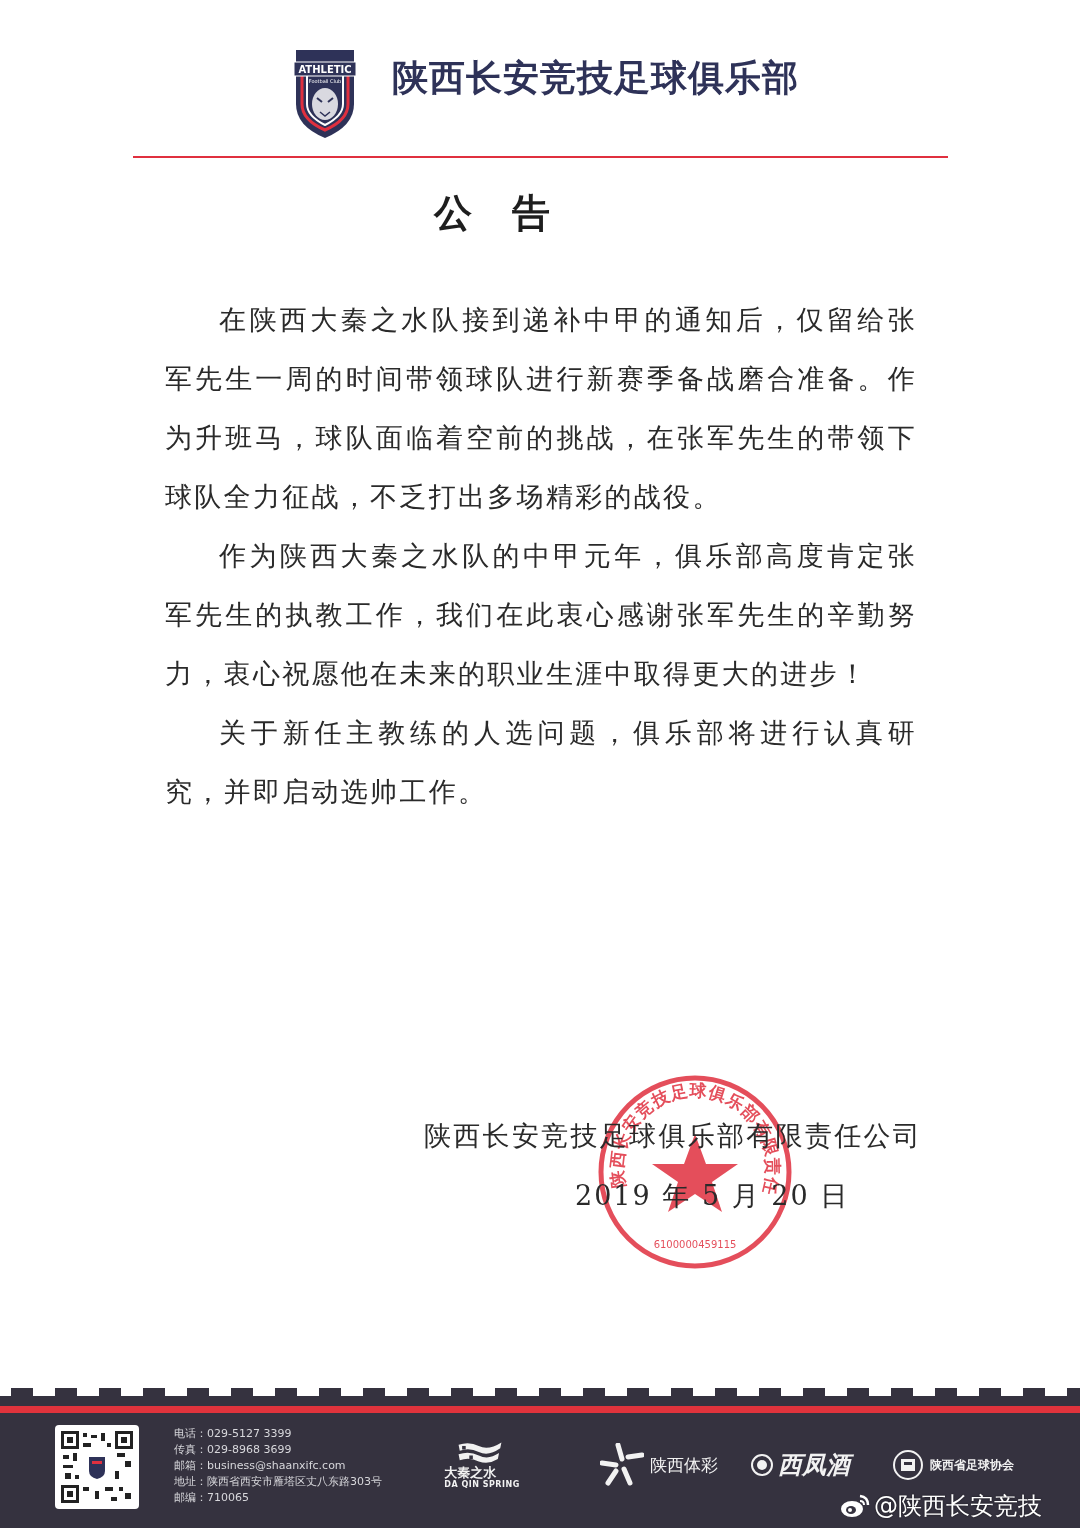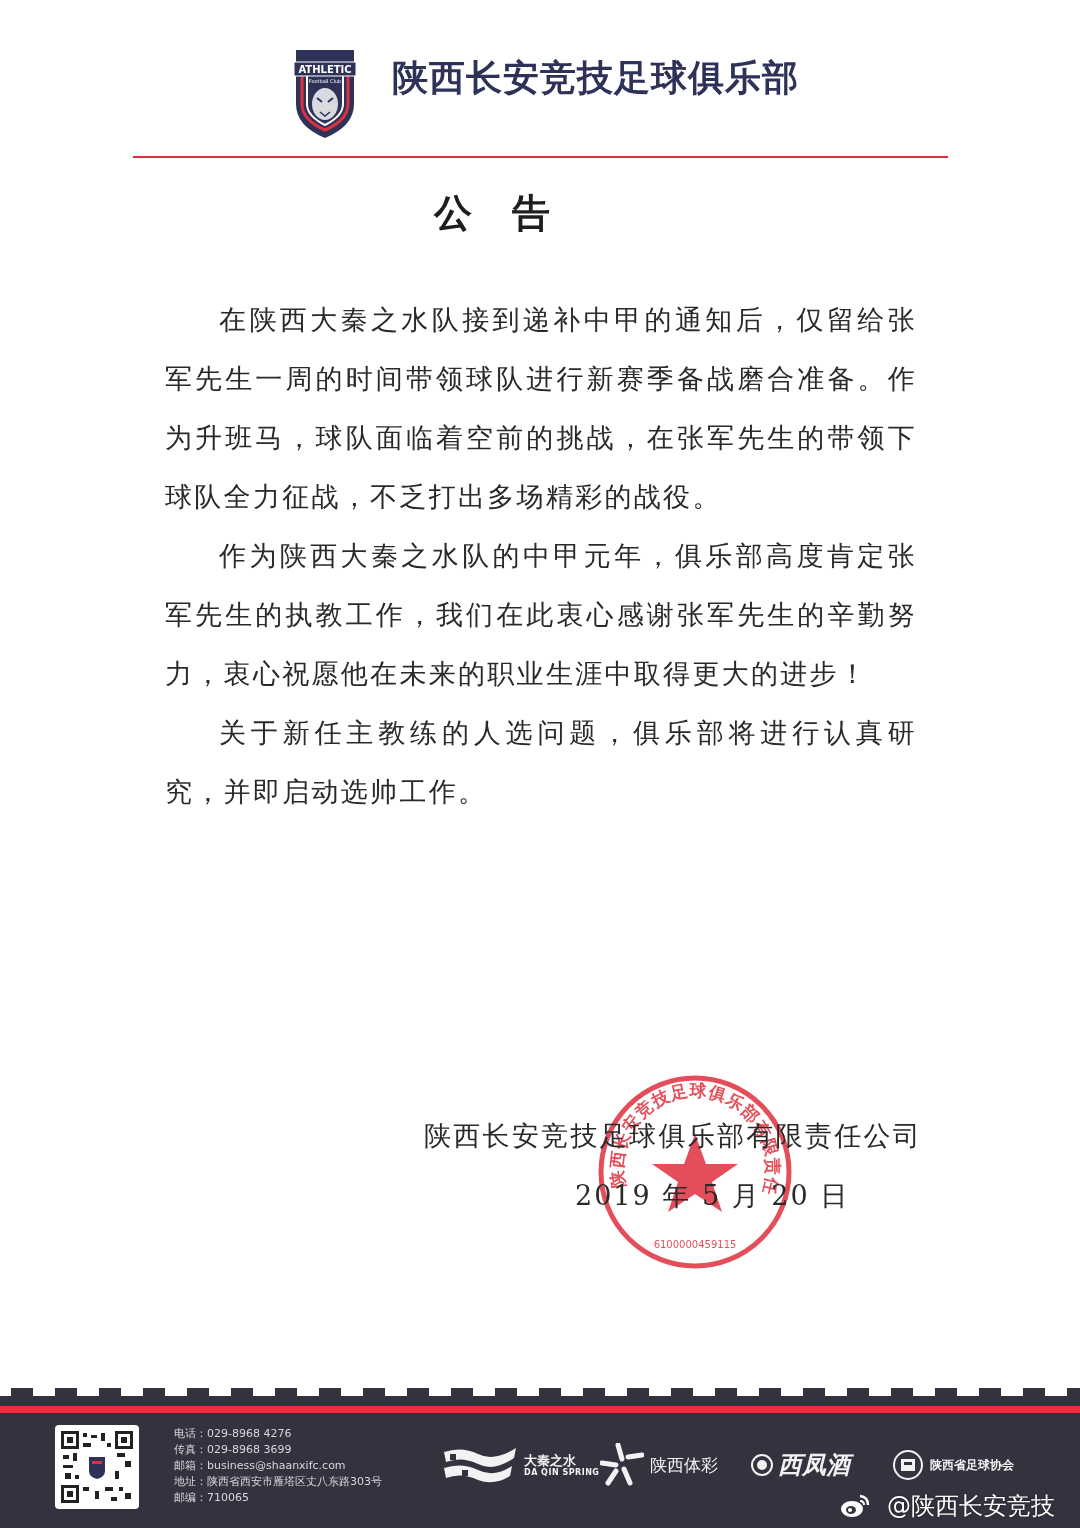--- a/index.html
+++ b/index.html
@@ -27,27 +27,27 @@
 
   
   .footer { position: absolute; left: 0; top: 1388px; width: 1080px; height: 140px; background: #35323f; }
   .crenel { position: absolute; left: 0; top: 1388px; width: 1080px; height: 8px; background: repeating-linear-gradient(90deg, #ffffff 0px, #ffffff 11px, transparent 11px, transparent 33px, #ffffff 33px, #ffffff 44px); }
   .footer-red { position: absolute; left: 0; top: 1406px; width: 1080px; height: 7px; background: #e0333c; }
   .qr { position: absolute; left: 55px; top: 1425px; width: 84px; height: 84px; background: #ffffff; border-radius: 4px; padding: 6px; }
   .contact { position: absolute; left: 174px; top: 1426px; font-family: "DejaVu Sans", sans-serif; font-size: 11px; color: #d8d8dc; line-height: 16px; }
   .contact-row { white-space: nowrap; }
   .sponsors { position: absolute; left: 440px; top: 1440px; width: 620px; height: 50px; }
   .sponsor { position: absolute; top: 0; height: 50px; display: flex; align-items: center; color: #f2f2f2; font-family: "DejaVu Sans", sans-serif; }
-  .sp-daqin { left: 0; }
+  .sp-daqin { left: 0; flex-direction: column; }
   .sp-daqin .t1 { font-size: 13px; font-weight: bold; display: block; line-height: 15px; }
   .sp-daqin .t2 { font-size: 8px; font-weight: bold; display: block; line-height: 10px; letter-spacing: 0.5px; }
   .sp-ticai { left: 160px; font-size: 17px; }
   .sp-xifeng { left: 310px; font-size: 24px; font-family: "DejaVu Serif", serif; font-style: italic; font-weight: bold; }
   .sp-fa { left: 452px; font-size: 12px; font-weight: bold; }
-  .weibo { position: absolute; left: 840px; top: 1490px; font-family: "DejaVu Sans", sans-serif; font-size: 24px; color: #ffffff; white-space: nowrap; display: flex; align-items: center; gap: 17px; text-shadow: 0 0 2px rgba(0,0,0,0.6); }
+  .weibo { position: absolute; left: 840px; top: 1490px; font-family: "DejaVu Sans", sans-serif; font-size: 24px; color: #ffffff; white-space: nowrap; display: flex; align-items: center; gap: 4px; text-shadow: 0 0 2px rgba(0,0,0,0.6); }
 </style>
 </head>
 <body>
 
 <div class="header">
   <svg class="crest" viewBox="0 0 66 94">
     <path d="M4 4 L62 4 L62 58 Q62 80 33 92 Q4 80 4 58 Z" fill="#2e3258"></path>
     <path d="M10 24 L10 58 Q10 74 33 84 Q56 74 56 58 L56 24" fill="none" stroke="#e0303f" stroke-width="3"></path>
     <path d="M15 24 L15 58 Q15 70 33 79 Q51 70 51 58 L51 24" fill="none" stroke="#ffffff" stroke-width="2"></path>
     <rect x="2" y="16" width="62" height="14" fill="#2e3258" stroke="#ffffff" stroke-width="1"></rect>
@@ -115,21 +115,21 @@
     <rect x="34" y="60" width="4" height="8" fill="#222"></rect>
     <rect x="44" y="56" width="8" height="4" fill="#222"></rect>
   <rect x="58" y="56" width="4" height="4" fill="#222"></rect>
     <rect x="64" y="62" width="6" height="6" fill="#222"></rect>
     <rect x="50" y="66" width="6" height="4" fill="#222"></rect>
   <path d="M28 26 L44 26 L44 40 Q44 46 36 48 Q28 46 28 40 Z" fill="#2e3258"></path>
   <rect x="31" y="30" width="10" height="3" fill="#e0303f"></rect>
 </svg>
 
 <div class="contact">
-  <div class="contact-row"><span>电话：</span><span>029-8968 4276</span></div>
+  <div class="contact-row"><span>电话：</span><span>029-5127 3399</span></div>
   <div class="contact-row"><span>传真：</span><span>029-8968 3699</span></div>
   <div class="contact-row"><span>邮箱：</span><span>business@shaanxifc.com</span></div>
   <div class="contact-row"><span>地址：</span><span>陕西省西安市雁塔区丈八东路303号</span></div>
   <div class="contact-row"><span>邮编：</span><span>710065</span></div>
 </div>
 
 <div class="sponsors">
   <div class="sponsor sp-daqin">
     <svg width="80" height="42" viewBox="0 0 80 42">
       <path d="M4 8 Q22 2 38 10 Q54 18 76 4 L74 14 Q54 28 38 20 Q22 12 6 18 Z" fill="#f2f2f2"></path>

